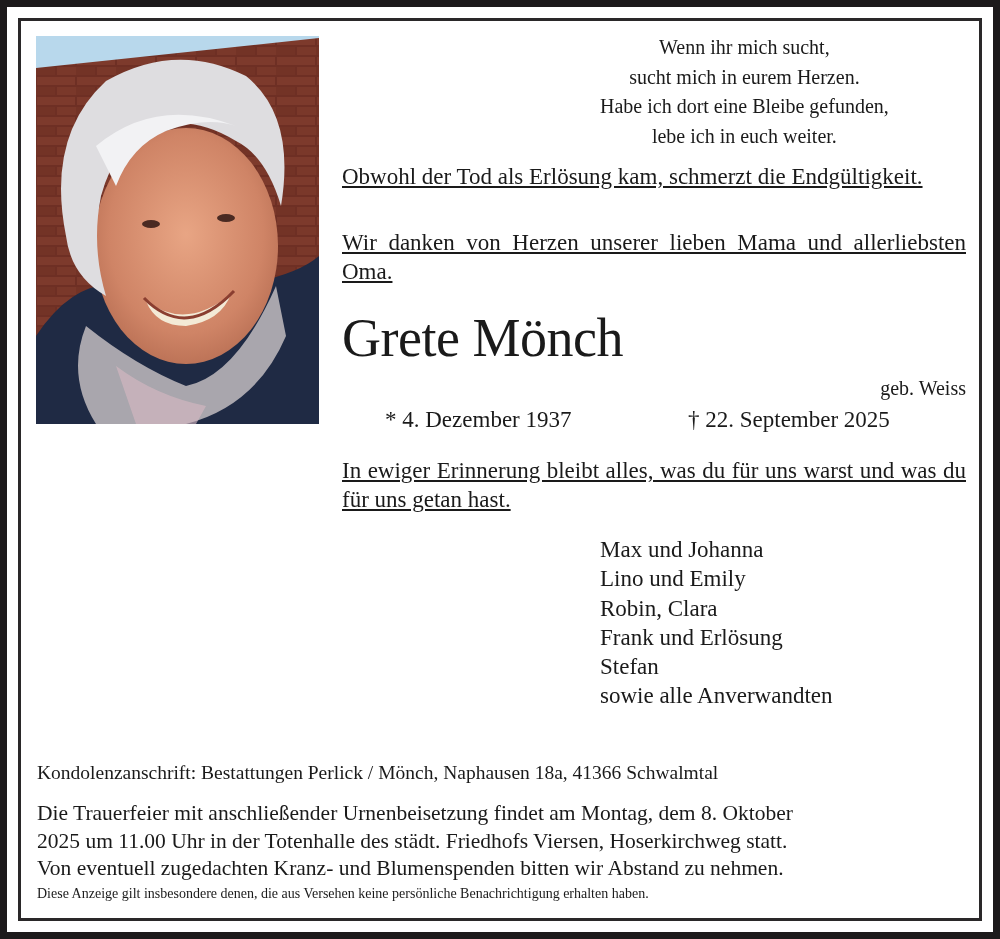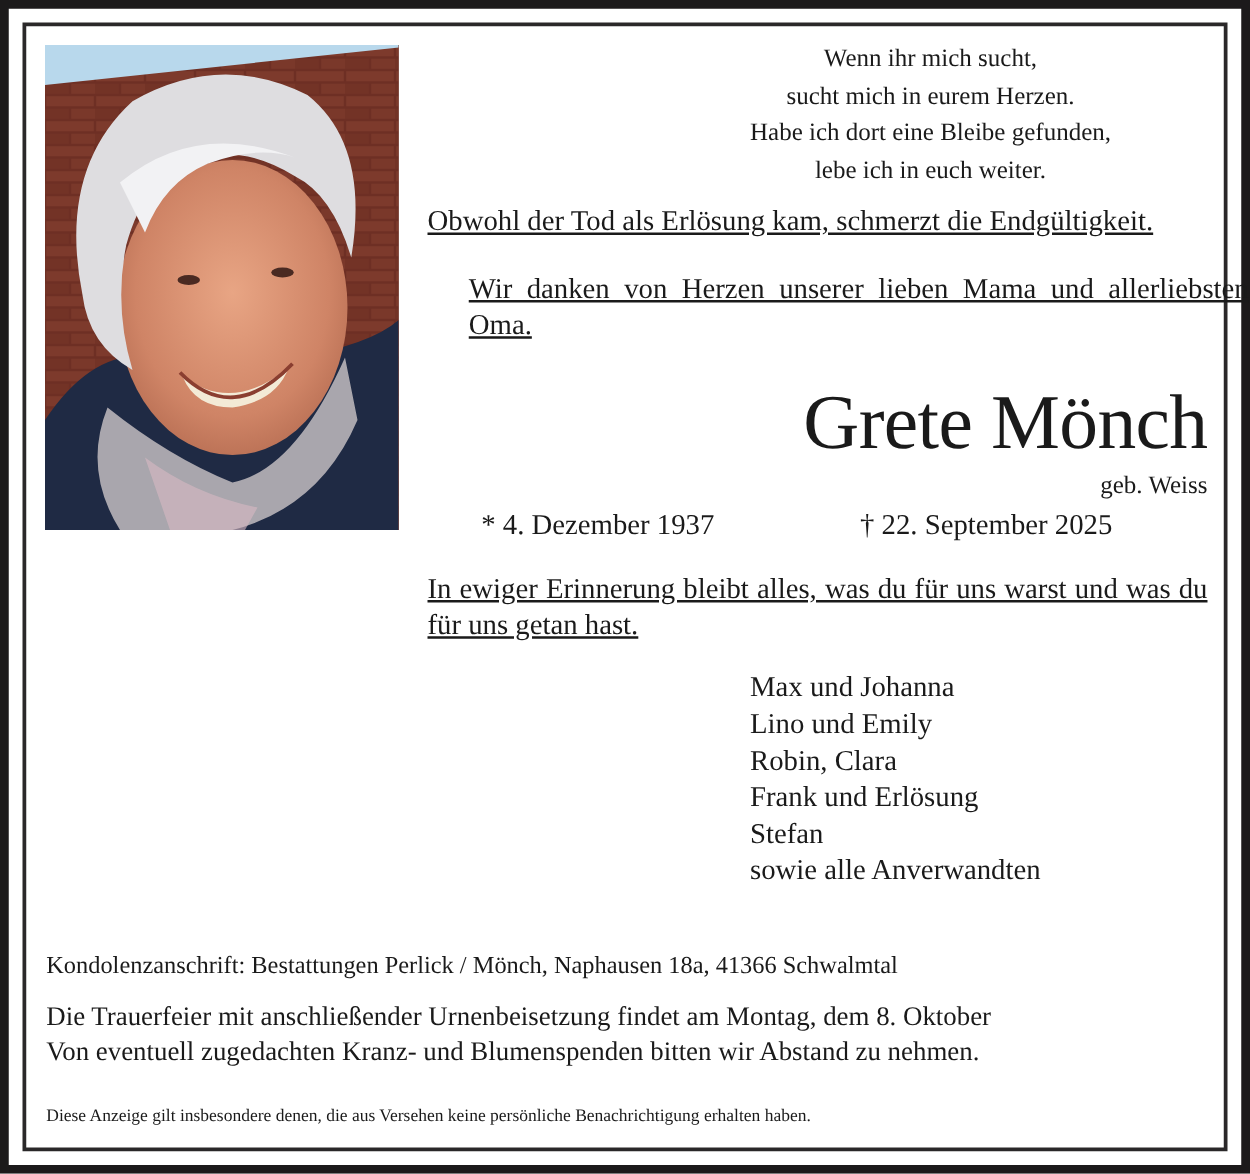--- a/index.html
+++ b/index.html
@@ -4,23 +4,23 @@
 <style>
   html, body { margin:0; padding:0; background:#fff; }
   body { width:1000px; height:939px; position:relative; overflow:hidden; font-family:"Liberation Serif", "DejaVu Serif", serif; color:#1a1a1a; }
   .frame-outer { position:absolute; left:0; top:0; width:1000px; height:939px; box-sizing:border-box; border:7px solid #1c1a1b; background:#fff; }
   .frame-inner { position:absolute; left:11px; top:11px; right:11px; bottom:11px; border:3px solid #2a2829; }
   .photo { position:absolute; left:36px; top:36px; width:283px; height:388px; overflow:hidden; background:#6b2e22; }
   .photo svg { display:block; }
   .poem { position:absolute; left:600px; top:33px; font-size:20px; line-height:29.5px;text-align:center; }
   .para { position:absolute; left:342px; width:624px; font-size:23px; line-height:29px; text-align:justify; text-align-last:left;text-decoration:underline; }
   .para.p1 { top:162px; }
-  .para.p2 { top:216px;margin-left:33px; }
+  .para.p2 { top:228px; }
   .para.p3 { top:456px; }
-  .name { position:absolute; left:342px; width:624px; top:298px; text-align:right; font-size:62px; line-height:80px; letter-spacing:-0.5px; }
+  .name { position:absolute; left:342px; width:624px; top:298px; text-align:left; font-size:54px; line-height:80px; letter-spacing:-0.5px; }
   .maiden { position:absolute; left:342px; width:624px; top:376px; text-align:right; font-size:20px; line-height:24px; }
   .dates { position:absolute; top:405px; font-size:23px; line-height:30px; }
   .birth { left:385px; }
   .death { left:688px; }
   .family { position:absolute; left:600px; top:535px; font-size:23px; line-height:29.3px; }
   .family div { white-space:nowrap; }
   .condolence { position:absolute; left:37px; top:760px; font-size:19.5px; line-height:26px; white-space:nowrap; }
   .ceremony { position:absolute; left:37px; top:800px; font-size:21.5px; line-height:27.5px; }
   .ceremony div { white-space:nowrap; }
   .note { position:absolute; left:37px; top:882px; font-size:14px; line-height:24px; white-space:nowrap; }
@@ -85,16 +85,17 @@
   <div>Robin, Clara</div>
   <div>Frank und Erlösung</div>
   <div>Stefan</div>
   <div>sowie alle Anverwandten</div>
 </div>
 
 <div class="condolence">Kondolenzanschrift: Bestattungen Perlick / Mönch, Naphausen 18a, 41366 Schwalmtal</div>
 
 <div class="ceremony">
   <div>Die Trauerfeier mit anschließender Urnenbeisetzung findet am Montag, dem 8. Oktober</div>
+  <div>2025 um 11.00 Uhr in der Totenhalle des städt. Friedhofs Viersen, Hoserkirchweg statt.</div>
   <div>Von eventuell zugedachten Kranz- und Blumenspenden bitten wir Abstand zu nehmen.</div>
 </div>
 
 <div class="note">Diese Anzeige gilt insbesondere denen, die aus Versehen keine persönliche Benachrichtigung erhalten haben.</div>
 
 </body></html>

